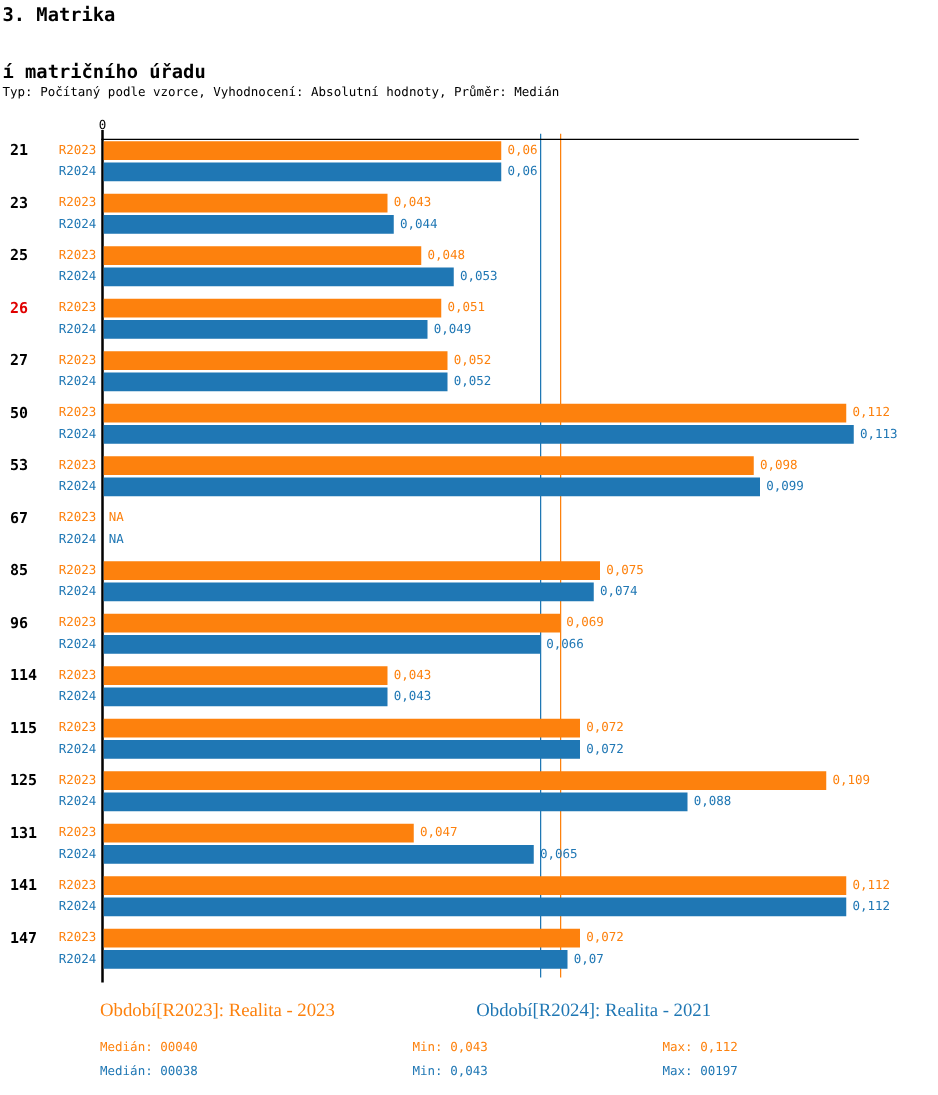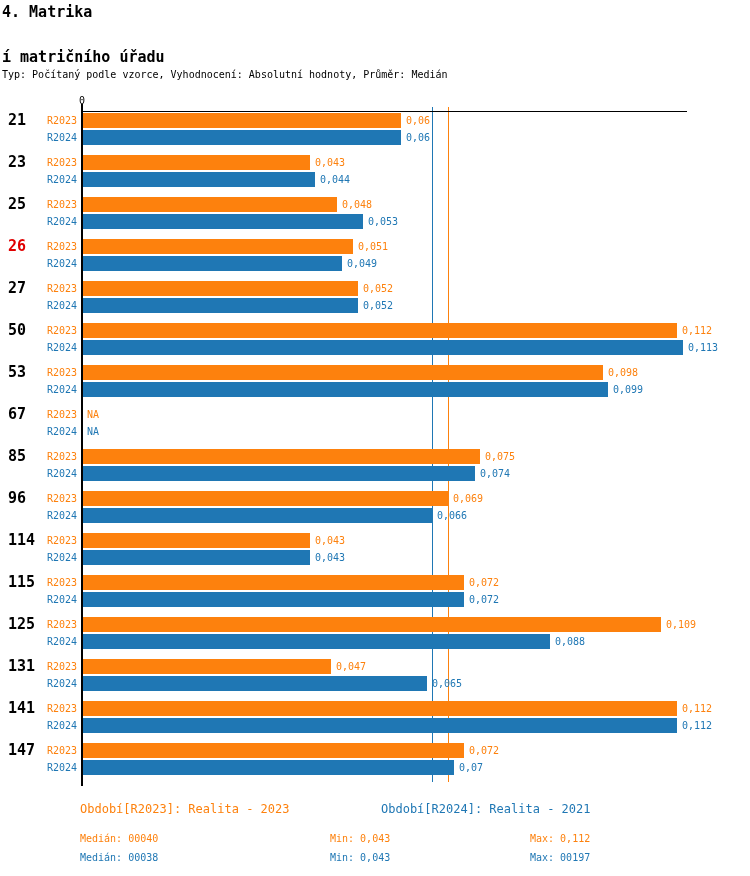--- a/index.html
+++ b/index.html
@@ -15,39 +15,39 @@
   
   .title-line{left:2px;font-weight:bold;font-size:15px;color:#000;line-height:18px;}
   .meta-line{left:2px;font-size:10px;color:#000;line-height:13px;}
   
   .y-axis{background:#000;width:2px;}
   .x-axis{background:#000;height:1px;}
   .zero-label{font-size:10px;color:#000;text-align:center;}
   .median-line{width:1px;}
   .median-r2023{background:#fd810d;}
   .median-r2024{background:#1f77b4;}
-  .cat-label{font-weight:bold;font-size:15px;color:#000;height:15px;line-height:15px;}
+  .cat-label{font-weight:bold;font-size:12px;color:#000;height:15px;line-height:15px;}
   .cat-label.hl{color:#e00000;}
   .series-label{font-size:10px;height:15px;line-height:15px;}
   .bar{height:15px;}
   .bar-r2023{background:#fd810d;}
   .bar-r2024{background:#1f77b4;}
   .val-label{font-size:10px;height:15px;line-height:15px;}
   .c-2023{color:#fd810d;text-align:right;}
   .c-2024{color:#1f77b4;}
   
-  .legend-label{font-size:12px;line-height:13px;}
+  .legend-label{font-size:15px;line-height:13px;font-family:Liberation Serif, serif;}
   .stat-label{font-size:10px;line-height:13px;}
 </style>
 </head>
 <body>
 
 <div class="page">
 
-  <div class="abs title-line" style="top:3px;">4. Matrika</div>
+  <div class="abs title-line" style="top:3px;">3. Matrika</div>
   <div class="abs meta-line" style="top:68px;">Typ: Počítaný podle vzorce, Vyhodnocení: Absolutní hodnoty, Průměr: Medián</div>
   <div class="abs title-line" style="top:48px;">í matričního úřadu</div>
 
   <div id="chart" class="abs" style="left:0;top:0;width:750px;height:800px;"><div class="abs median-line median-r2024" style="left:432px;top:107px;height:675px;"></div><div class="abs median-line median-r2023" style="left:448px;top:107px;height:675px;"></div><div class="abs y-axis" style="left:81px;top:104px;height:682px;"></div><div class="abs x-axis" style="left:81px;top:111px;width:606px;"></div><div class="abs zero-label" style="left:75px;top:95px;width:14px;">0</div><div class="abs cat-label" style="left:8px;top:113px;">21</div><div class="abs series-label c-2023" style="left:47px;top:113px;">R2023</div><div class="abs bar bar-r2023" style="left:83px;top:113px;width:318px;"></div><div class="abs val-label c-2023" style="left:406px;top:113px;">0,06</div><div class="abs series-label c-2024" style="left:47px;top:130px;">R2024</div><div class="abs bar bar-r2024" style="left:83px;top:130px;width:318px;"></div><div class="abs val-label c-2024" style="left:406px;top:130px;">0,06</div><div class="abs cat-label" style="left:8px;top:155px;">23</div><div class="abs series-label c-2023" style="left:47px;top:155px;">R2023</div><div class="abs bar bar-r2023" style="left:83px;top:155px;width:227px;"></div><div class="abs val-label c-2023" style="left:315px;top:155px;">0,043</div><div class="abs series-label c-2024" style="left:47px;top:172px;">R2024</div><div class="abs bar bar-r2024" style="left:83px;top:172px;width:232px;"></div><div class="abs val-label c-2024" style="left:320px;top:172px;">0,044</div><div class="abs cat-label" style="left:8px;top:197px;">25</div><div class="abs series-label c-2023" style="left:47px;top:197px;">R2023</div><div class="abs bar bar-r2023" style="left:83px;top:197px;width:254px;"></div><div class="abs val-label c-2023" style="left:342px;top:197px;">0,048</div><div class="abs series-label c-2024" style="left:47px;top:214px;">R2024</div><div class="abs bar bar-r2024" style="left:83px;top:214px;width:280px;"></div><div class="abs val-label c-2024" style="left:368px;top:214px;">0,053</div><div class="abs cat-label hl" style="left:8px;top:239px;">26</div><div class="abs series-label c-2023" style="left:47px;top:239px;">R2023</div><div class="abs bar bar-r2023" style="left:83px;top:239px;width:270px;"></div><div class="abs val-label c-2023" style="left:358px;top:239px;">0,051</div><div class="abs series-label c-2024" style="left:47px;top:256px;">R2024</div><div class="abs bar bar-r2024" style="left:83px;top:256px;width:259px;"></div><div class="abs val-label c-2024" style="left:347px;top:256px;">0,049</div><div class="abs cat-label" style="left:8px;top:281px;">27</div><div class="abs series-label c-2023" style="left:47px;top:281px;">R2023</div><div class="abs bar bar-r2023" style="left:83px;top:281px;width:275px;"></div><div class="abs val-label c-2023" style="left:363px;top:281px;">0,052</div><div class="abs series-label c-2024" style="left:47px;top:298px;">R2024</div><div class="abs bar bar-r2024" style="left:83px;top:298px;width:275px;"></div><div class="abs val-label c-2024" style="left:363px;top:298px;">0,052</div><div class="abs cat-label" style="left:8px;top:323px;">50</div><div class="abs series-label c-2023" style="left:47px;top:323px;">R2023</div><div class="abs bar bar-r2023" style="left:83px;top:323px;width:594px;"></div><div class="abs val-label c-2023" style="left:682px;top:323px;">0,112</div><div class="abs series-label c-2024" style="left:47px;top:340px;">R2024</div><div class="abs bar bar-r2024" style="left:83px;top:340px;width:600px;"></div><div class="abs val-label c-2024" style="left:688px;top:340px;">0,113</div><div class="abs cat-label" style="left:8px;top:365px;">53</div><div class="abs series-label c-2023" style="left:47px;top:365px;">R2023</div><div class="abs bar bar-r2023" style="left:83px;top:365px;width:520px;"></div><div class="abs val-label c-2023" style="left:608px;top:365px;">0,098</div><div class="abs series-label c-2024" style="left:47px;top:382px;">R2024</div><div class="abs bar bar-r2024" style="left:83px;top:382px;width:525px;"></div><div class="abs val-label c-2024" style="left:613px;top:382px;">0,099</div><div class="abs cat-label" style="left:8px;top:407px;">67</div><div class="abs series-label c-2023" style="left:47px;top:407px;">R2023</div><div class="abs val-label c-2023" style="left:87px;top:407px;">NA</div><div class="abs series-label c-2024" style="left:47px;top:424px;">R2024</div><div class="abs val-label c-2024" style="left:87px;top:424px;">NA</div><div class="abs cat-label" style="left:8px;top:449px;">85</div><div class="abs series-label c-2023" style="left:47px;top:449px;">R2023</div><div class="abs bar bar-r2023" style="left:83px;top:449px;width:397px;"></div><div class="abs val-label c-2023" style="left:485px;top:449px;">0,075</div><div class="abs series-label c-2024" style="left:47px;top:466px;">R2024</div><div class="abs bar bar-r2024" style="left:83px;top:466px;width:392px;"></div><div class="abs val-label c-2024" style="left:480px;top:466px;">0,074</div><div class="abs cat-label" style="left:8px;top:491px;">96</div><div class="abs series-label c-2023" style="left:47px;top:491px;">R2023</div><div class="abs bar bar-r2023" style="left:83px;top:491px;width:365px;"></div><div class="abs val-label c-2023" style="left:453px;top:491px;">0,069</div><div class="abs series-label c-2024" style="left:47px;top:508px;">R2024</div><div class="abs bar bar-r2024" style="left:83px;top:508px;width:349px;"></div><div class="abs val-label c-2024" style="left:437px;top:508px;">0,066</div><div class="abs cat-label" style="left:8px;top:533px;">114</div><div class="abs series-label c-2023" style="left:47px;top:533px;">R2023</div><div class="abs bar bar-r2023" style="left:83px;top:533px;width:227px;"></div><div class="abs val-label c-2023" style="left:315px;top:533px;">0,043</div><div class="abs series-label c-2024" style="left:47px;top:550px;">R2024</div><div class="abs bar bar-r2024" style="left:83px;top:550px;width:227px;"></div><div class="abs val-label c-2024" style="left:315px;top:550px;">0,043</div><div class="abs cat-label" style="left:8px;top:575px;">115</div><div class="abs series-label c-2023" style="left:47px;top:575px;">R2023</div><div class="abs bar bar-r2023" style="left:83px;top:575px;width:381px;"></div><div class="abs val-label c-2023" style="left:469px;top:575px;">0,072</div><div class="abs series-label c-2024" style="left:47px;top:592px;">R2024</div><div class="abs bar bar-r2024" style="left:83px;top:592px;width:381px;"></div><div class="abs val-label c-2024" style="left:469px;top:592px;">0,072</div><div class="abs cat-label" style="left:8px;top:617px;">125</div><div class="abs series-label c-2023" style="left:47px;top:617px;">R2023</div><div class="abs bar bar-r2023" style="left:83px;top:617px;width:578px;"></div><div class="abs val-label c-2023" style="left:666px;top:617px;">0,109</div><div class="abs series-label c-2024" style="left:47px;top:634px;">R2024</div><div class="abs bar bar-r2024" style="left:83px;top:634px;width:467px;"></div><div class="abs val-label c-2024" style="left:555px;top:634px;">0,088</div><div class="abs cat-label" style="left:8px;top:659px;">131</div><div class="abs series-label c-2023" style="left:47px;top:659px;">R2023</div><div class="abs bar bar-r2023" style="left:83px;top:659px;width:248px;"></div><div class="abs val-label c-2023" style="left:336px;top:659px;">0,047</div><div class="abs series-label c-2024" style="left:47px;top:676px;">R2024</div><div class="abs bar bar-r2024" style="left:83px;top:676px;width:344px;"></div><div class="abs val-label c-2024" style="left:432px;top:676px;">0,065</div><div class="abs cat-label" style="left:8px;top:701px;">141</div><div class="abs series-label c-2023" style="left:47px;top:701px;">R2023</div><div class="abs bar bar-r2023" style="left:83px;top:701px;width:594px;"></div><div class="abs val-label c-2023" style="left:682px;top:701px;">0,112</div><div class="abs series-label c-2024" style="left:47px;top:718px;">R2024</div><div class="abs bar bar-r2024" style="left:83px;top:718px;width:594px;"></div><div class="abs val-label c-2024" style="left:682px;top:718px;">0,112</div><div class="abs cat-label" style="left:8px;top:743px;">147</div><div class="abs series-label c-2023" style="left:47px;top:743px;">R2023</div><div class="abs bar bar-r2023" style="left:83px;top:743px;width:381px;"></div><div class="abs val-label c-2023" style="left:469px;top:743px;">0,072</div><div class="abs series-label c-2024" style="left:47px;top:760px;">R2024</div><div class="abs bar bar-r2024" style="left:83px;top:760px;width:371px;"></div><div class="abs val-label c-2024" style="left:459px;top:760px;">0,07</div></div>
 
   <div class="abs legend-label c-2023" style="left:80px;top:803px;">Období[R2023]: Realita - 2023</div>
   <div class="abs legend-label c-2024" style="left:381px;top:803px;">Období[R2024]: Realita - 2021</div>
 
   <div class="abs stat-label c-2023" style="left:80px;top:832px;">Medián: 00040</div>
   <div class="abs stat-label c-2023" style="left:330px;top:832px;">Min: 0,043</div>

